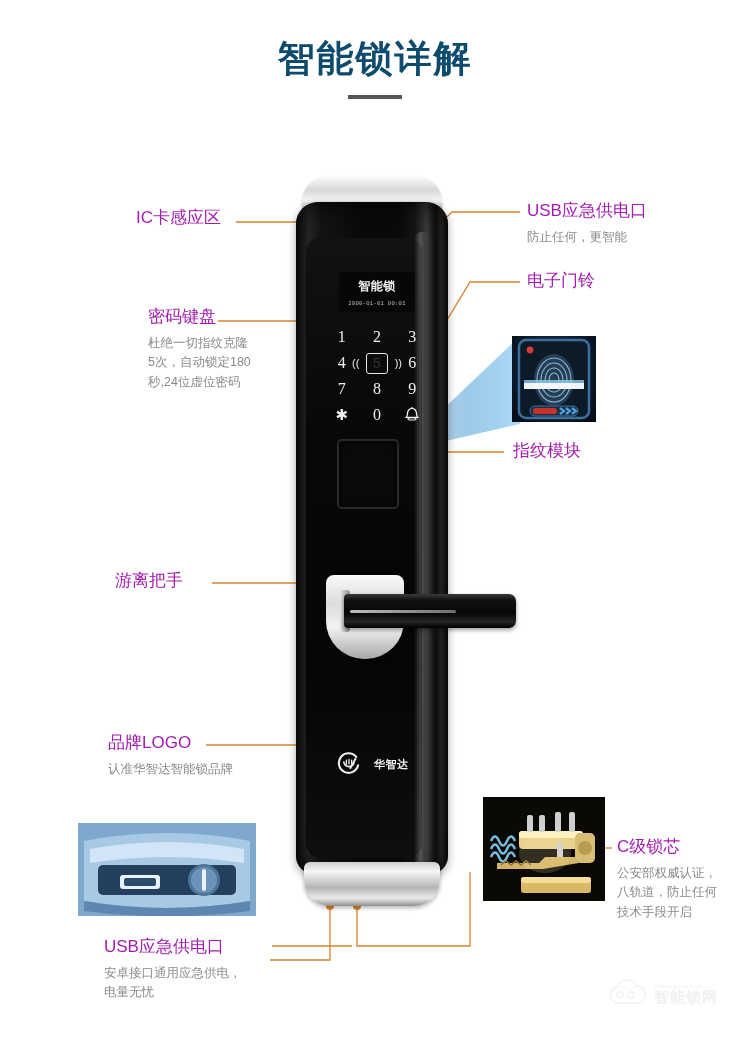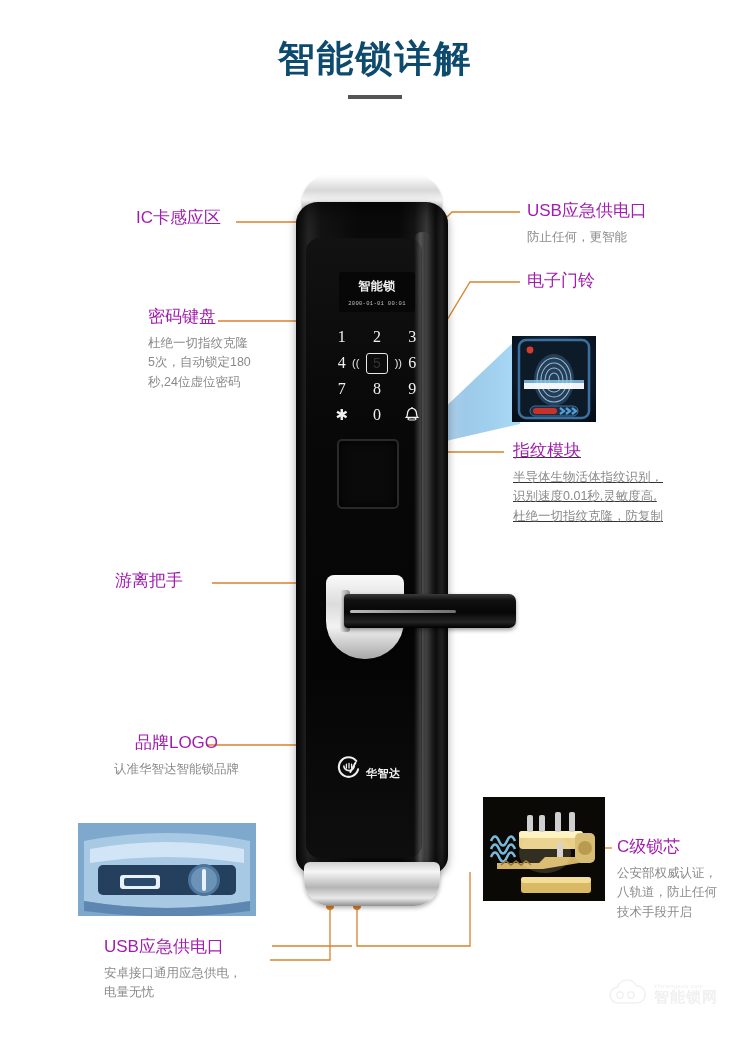--- a/index.html
+++ b/index.html
@@ -208,22 +208,22 @@
     border-radius: 3px;
     background: linear-gradient(90deg,#e8e8e8,#8c8c8c);
   }
 
   
   .lock-logo {
     position: absolute;
     left: 40px; top: 545px;
     width: 74px; height: 34px;
     display: flex;
-    align-items: flex-end;
-    gap: 4px;
+    align-items: center;
+    gap: 12px;
   }
   .lock-logo-mark { width: 26px; height: 26px; }
   .lock-logo-text {
     color: #efefef;
     font-size: 11px;
     font-weight: bold;
     letter-spacing: .5px;
   }
 
   
@@ -476,32 +476,29 @@
 
   <div class="label" style="left:527px; top:200px;">
     <div class="hd">USB应急供电口</div>
     <div class="desc">防止任何，更智能</div>
   </div>
 
   <div class="label" style="left:527px; top:270px;">
     <div class="hd">电子门铃</div>
   </div>
 
-  <div class="label" style="left:513px; top:440px;text-decoration:underline;">
+  <div class="label" style="left:513px; top:440px;">
     <div class="hd">指纹模块</div>
-    <div class="desc">半导体生物活体指纹识别，
-识别速度0.01秒,灵敏度高,
-杜绝一切指纹克隆，防复制</div>
   </div>
 
   <div class="label" style="left:115px; top:570px;">
     <div class="hd">游离把手</div>
   </div>
 
-  <div class="label" style="left:114px; top:732px;text-align:center;">
+  <div class="label" style="left:108px; top:732px;">
     <div class="hd">品牌LOGO</div>
     <div class="desc">认准华智达智能锁品牌</div>
   </div>
 
   <div class="label" style="left:617px; top:836px;">
     <div class="hd">C级锁芯</div>
     <div class="desc">公安部权威认证，
 八轨道，防止任何
 技术手段开启</div>
   </div>

